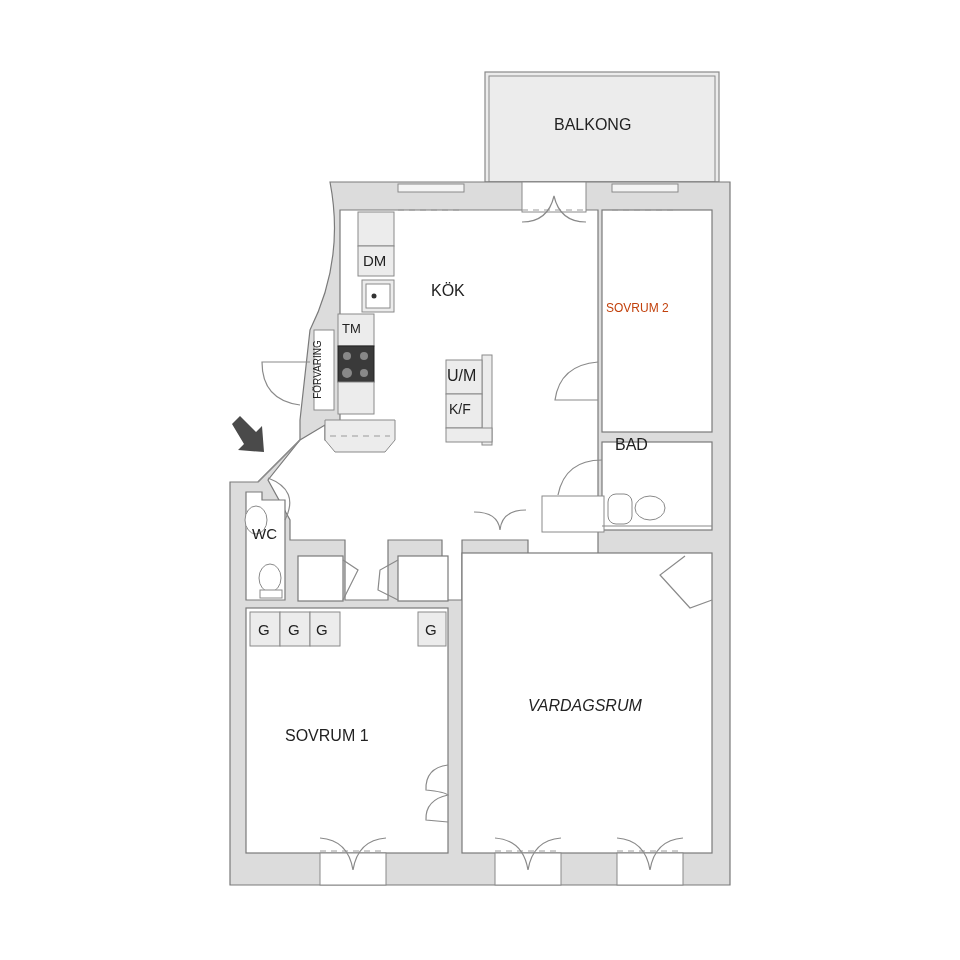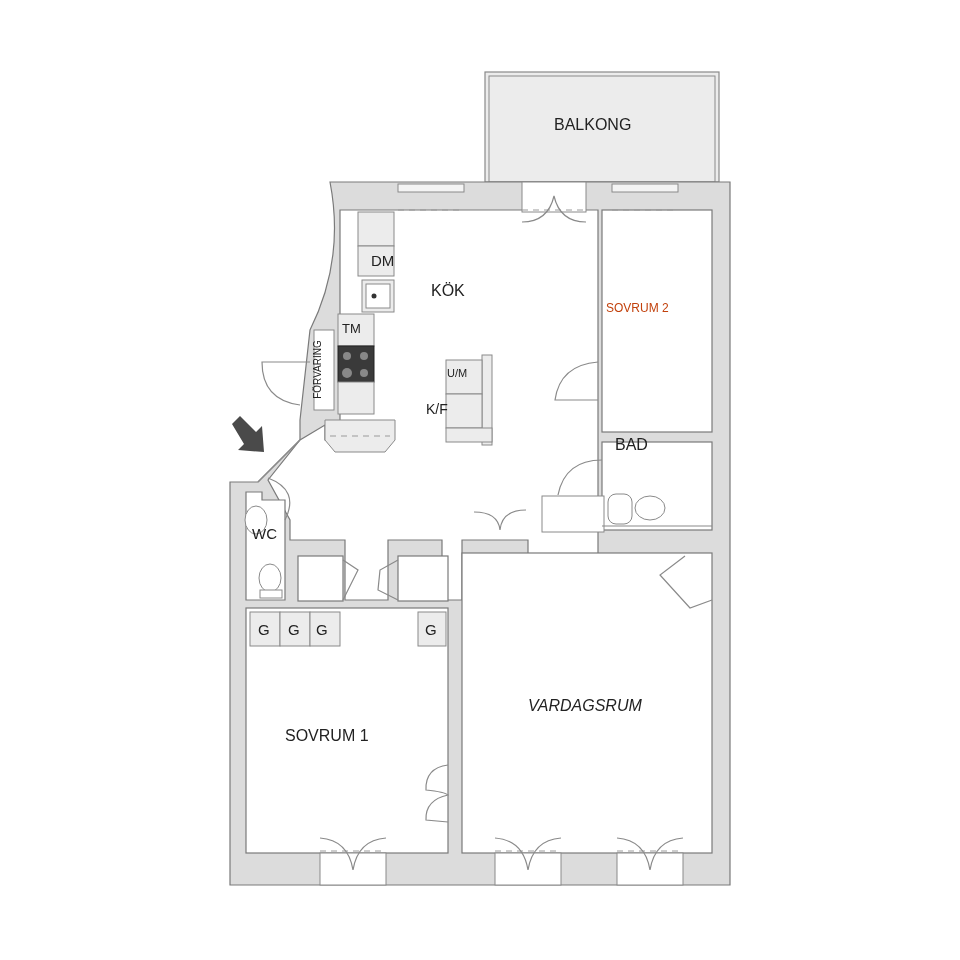--- a/index.html
+++ b/index.html
@@ -140,21 +140,21 @@
 
 <div style="position:absolute;left:0;top:0;width:960px;height:960px;">
   <div style="position:absolute;left:554px;top:116px;font-size:16px;color:#222;">BALKONG</div>
   <div style="position:absolute;left:431px;top:282px;font-size:16px;color:#222;">KÖK</div>
   <div style="position:absolute;left:606px;top:301px;font-size:12px;color:#c2410c;">SOVRUM 2</div>
   <div style="position:absolute;left:615px;top:436px;font-size:16px;color:#222;">BAD</div>
   <div style="position:absolute;left:252px;top:525px;font-size:15px;color:#222;">WC</div>
   <div style="position:absolute;left:285px;top:727px;font-size:16px;color:#222;">SOVRUM 1</div>
   <div style="position:absolute;left:528px;top:697px;font-size:16px;color:#222;font-style:italic;">VARDAGSRUM</div>
   <div style="position:absolute;left:288px;top:364px;font-size:10px;color:#222;transform:rotate(-90deg);">FÖRVARING</div>
-  <div style="position:absolute;left:363px;top:252px;font-size:15px;color:#222;margin-left:8px;">DM</div>
+  <div style="position:absolute;left:363px;top:252px;font-size:15px;color:#222;">DM</div>
   <div style="position:absolute;left:342px;top:321px;font-size:13px;color:#222;">TM</div>
-  <div style="position:absolute;left:447px;top:367px;font-size:11px;color:#222;">U/M</div>
-  <div style="position:absolute;left:426px;top:401px;font-size:14px;color:#222;">K/F</div>
+  <div style="position:absolute;left:447px;top:367px;font-size:16px;color:#222;">U/M</div>
+  <div style="position:absolute;left:449px;top:401px;font-size:14px;color:#222;">K/F</div>
   <div style="position:absolute;left:258px;top:621px;font-size:15px;color:#222;">G</div>
   <div style="position:absolute;left:288px;top:621px;font-size:15px;color:#222;">G</div>
   <div style="position:absolute;left:316px;top:621px;font-size:15px;color:#222;">G</div>
   <div style="position:absolute;left:425px;top:621px;font-size:15px;color:#222;">G</div>
 </div>
 
 </body></html>

